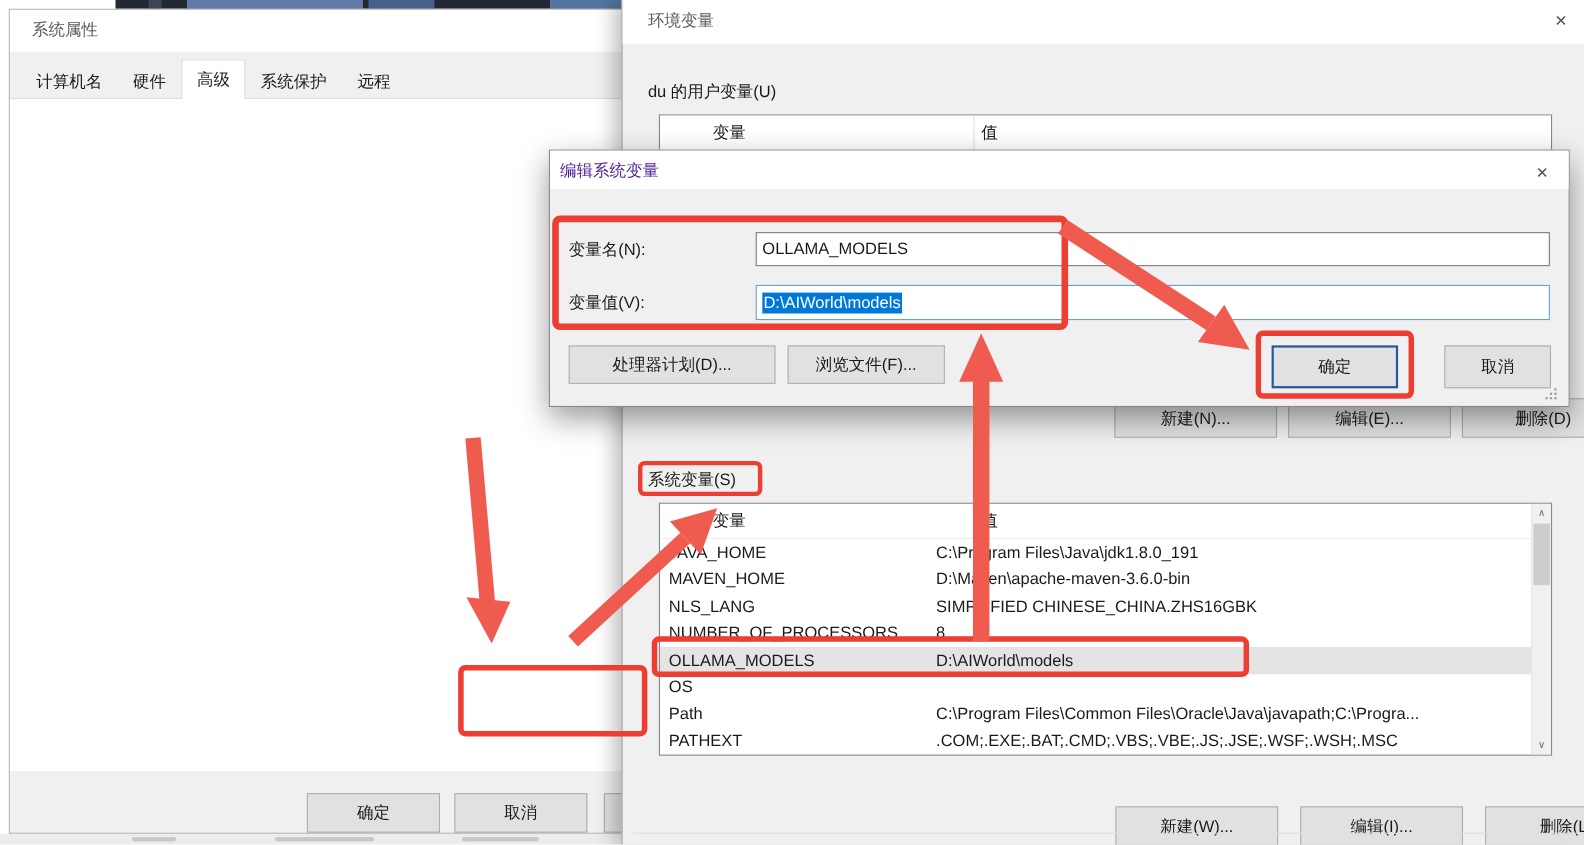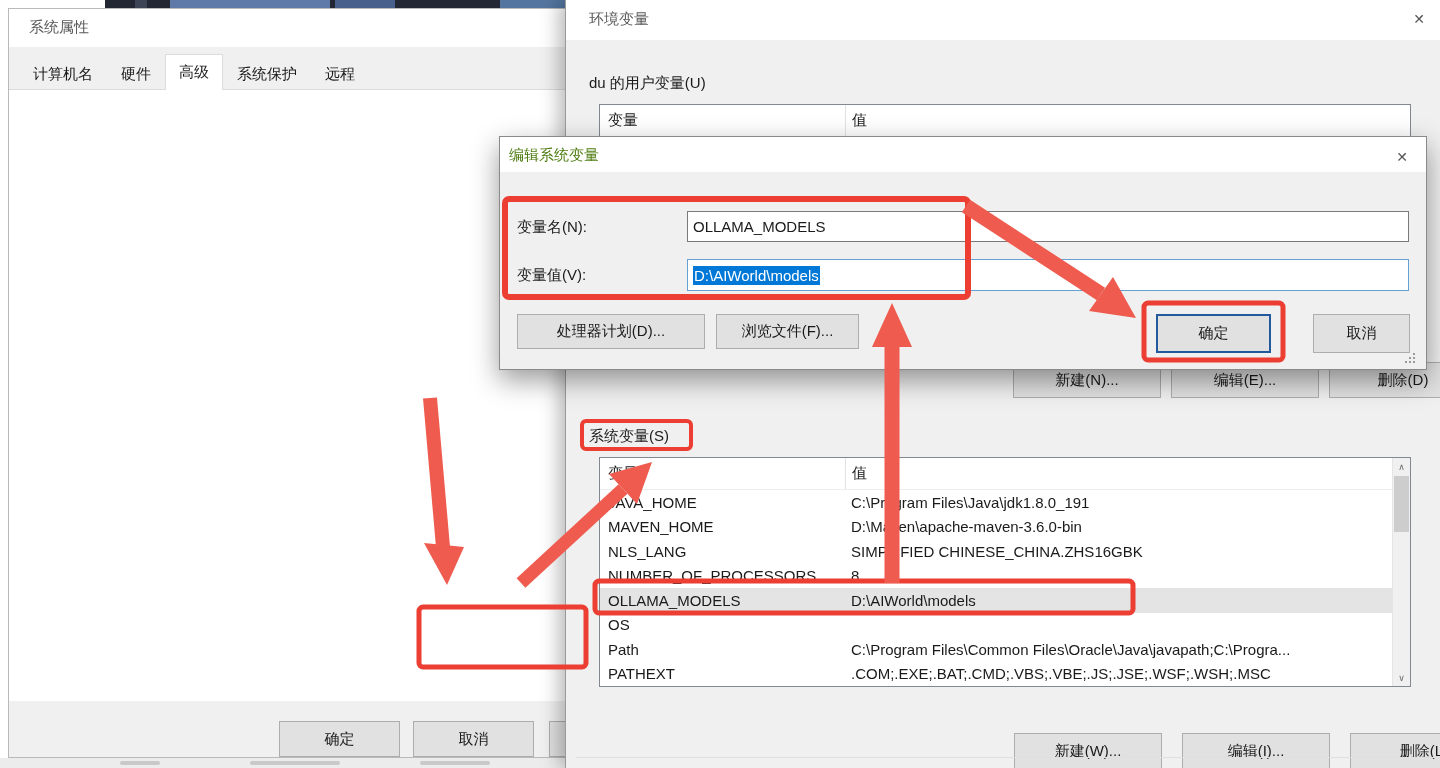--- a/index.html
+++ b/index.html
@@ -33,39 +33,39 @@
   .group-label{position:absolute;background:#ffffff;padding:0 4px;font-size:15px;white-space:nowrap;}
   .body-text{position:absolute;font-size:15px;white-space:nowrap;}
   
   #envwin{left:565px;top:0;width:875px;height:768px;z-index:20;border-left:1px solid #9a9a9a;
           box-shadow:-6px 0 18px rgba(0,0,0,.28);box-sizing:border-box;}
   #envwin .titlebar{height:40px;}
   .section-label{position:absolute;font-size:15px;white-space:nowrap;}
   .lv{position:absolute;background:#ffffff;border:1px solid #828790;box-sizing:border-box;overflow:hidden;}
   .lv-head{position:absolute;left:0;top:0;right:0;height:32px;display:flex;background:#ffffff;
            border-bottom:1px solid #ededed;box-sizing:border-box;}
-  .lv-head .h1{width:245px;padding:6px 0 0 8px;font-size:15px;box-sizing:border-box;}
+  .lv-head .h1{width:245px;padding:6px 0 0 8px;font-size:15px;box-sizing:border-box;margin-left:40px;}
   .lv-head .h2{flex:1;padding:6px 0 0 6px;font-size:15px;border-left:1px solid #e2e2e2;box-sizing:border-box;}
   .lv-body{position:absolute;left:0;top:32px;right:17px;bottom:0;}
   .lv-row{display:flex;height:24.5px;align-items:center;font-size:15px;white-space:nowrap;}
   .lv-row .c1{width:245px;padding-left:8px;box-sizing:border-box;overflow:hidden;}
   .lv-row .c2{flex:1;padding-left:6px;overflow:hidden;}
   .lv-row.selected{background:#e4e4e4;}
   .sbar{position:absolute;right:0;top:0;width:17px;bottom:0;background:#f0f0f0;border-left:1px solid #e5e5e5;}
   .sbar .arr{position:absolute;left:0;width:17px;height:17px;display:flex;align-items:center;justify-content:center;
              font-size:9px;color:#6a6a6a;}
   .sbar .thumb{position:absolute;left:1px;width:15px;background:#cdcdcd;}
   .btnrow{position:absolute;display:flex;gap:10px;}
   .btnrow .btn{position:relative;width:148px;height:36px;}
   .divider{position:absolute;height:1px;background:#dfdfdf;}
   
   #editdlg{left:499px;top:136px;width:928px;height:234px;z-index:30;border:1px solid #8a8a8a;
            box-shadow:0 10px 26px rgba(0,0,0,.4);box-sizing:border-box;}
   #editdlg .titlebar{height:35px;}
-  #editdlg .title-text{color:#4d7c0f;}
+  #editdlg .title-text{color:#4c1d95;}
   .fld-label{position:absolute;font-size:15px;white-space:nowrap;}
   .input{position:absolute;background:#ffffff;border:1px solid #7a7a7a;box-sizing:border-box;
          display:flex;align-items:center;padding:0 5px;font-size:15px;white-space:nowrap;}
   .input.focused{border:1px solid #66a0d2;}
   .sel-text{background:#0078d7;color:#ffffff;padding:1px 1px;}
   .grip{position:absolute;width:2px;height:2px;background:transparent;
         box-shadow:8px 8px #9a9a9a,4px 8px #9a9a9a,0 8px #9a9a9a,8px 4px #9a9a9a,4px 4px #9a9a9a,8px 0 #9a9a9a;}
   
   #anno{position:absolute;left:0;top:0;width:1440px;height:768px;z-index:50;pointer-events:none;}
 </style>

